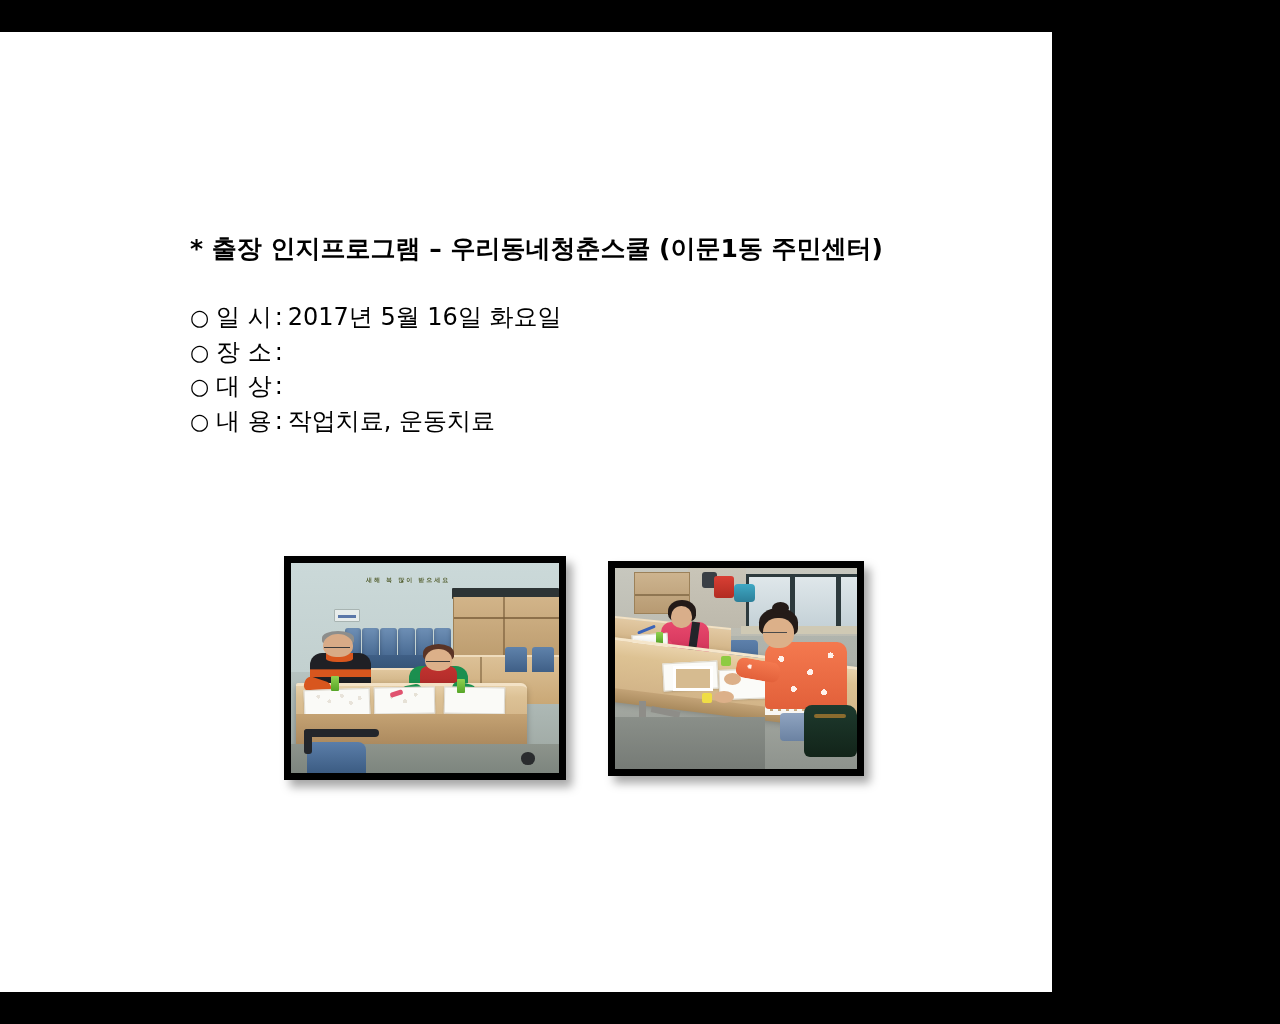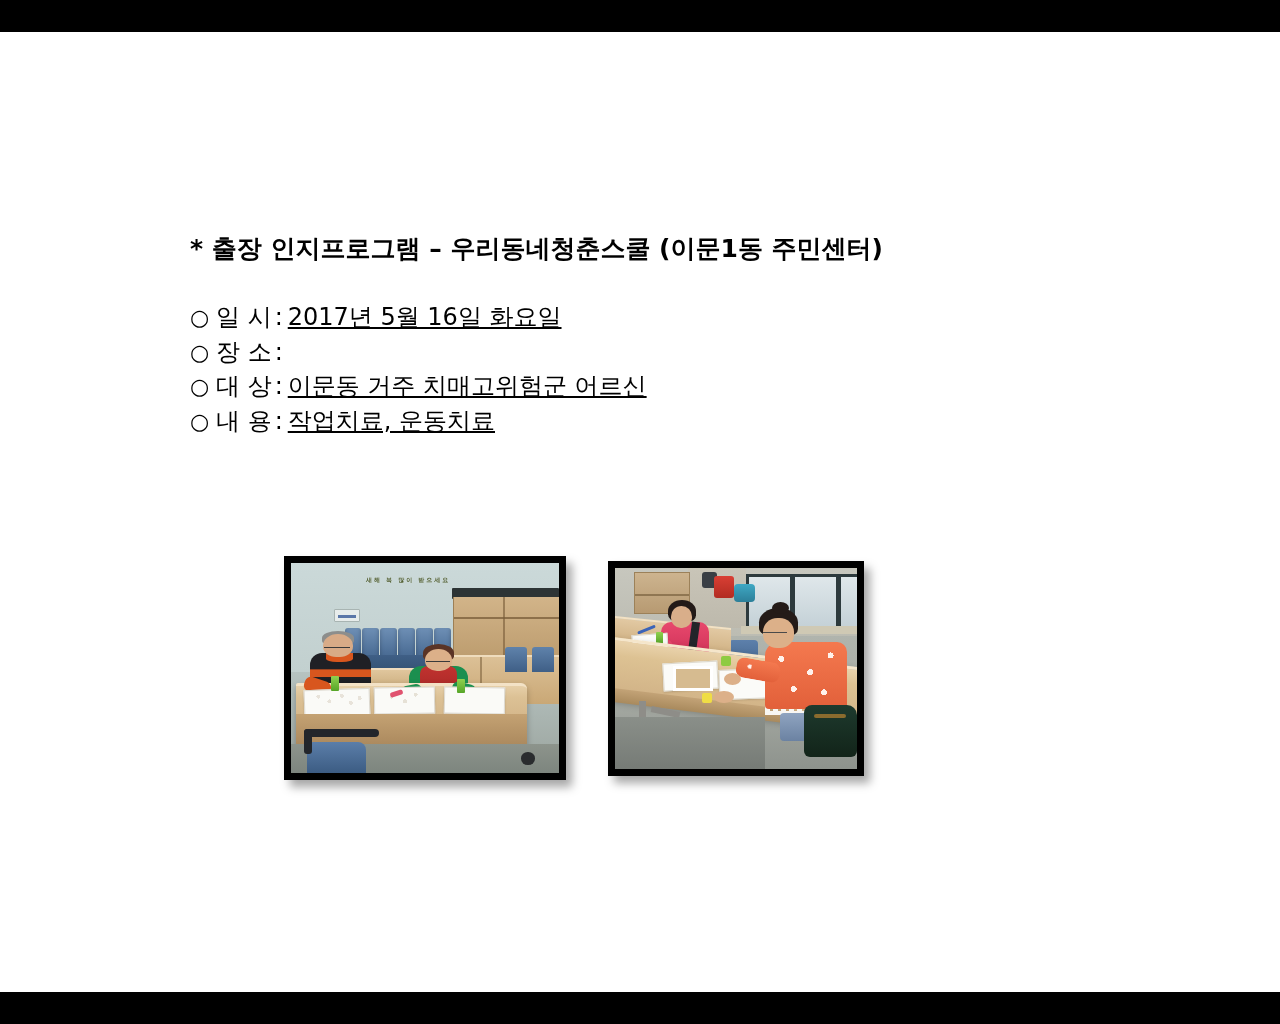--- a/index.html
+++ b/index.html
@@ -30,21 +30,21 @@
     background: #000000;
     z-index: 5;
   }
   .letterbox.top { top: 0; }
   .letterbox.bottom { bottom: 0; }
 
   .slide-canvas {
     position: absolute;
     left: 0;
     top: 32px;
-    width: 1280px;
+    width: 1052px;
     height: 960px;
     background: #ffffff;
   }
 
   
   .text-block {
     position: absolute;
     left: 190px;
     top: 202px;
     width: 880px;
@@ -89,21 +89,20 @@
     flex: 0 0 auto;
   }
 
   .bullet-sep {
     display: inline-block;
     padding: 0 5px 0 3px;
   }
 
   .bullet-value {
     display: inline-block;
-    text-decoration: underline;
   }
 
   
   .photo-frame {
     position: absolute;
     background: #000000;
     padding: 7px;
     box-shadow: 6px 7px 9px rgba(0,0,0,0.35);
     box-sizing: border-box;
   }
@@ -571,21 +570,20 @@
         <li class="bullet-line">
           <span class="bullet-marker">○</span>
           <span class="bullet-label">장 소</span>
           <span class="bullet-sep">:</span>
         </li>
 
         <li class="bullet-line">
           <span class="bullet-marker">○</span>
           <span class="bullet-label">대 상</span>
           <span class="bullet-sep">:</span>
-          <span class="bullet-value">이문동  거주  치매고위험군  어르신</span>
         </li>
 
         <li class="bullet-line">
           <span class="bullet-marker">○</span>
           <span class="bullet-label">내 용</span>
           <span class="bullet-sep">:</span>
           <span class="bullet-value">작업치료, 운동치료</span>
         </li>
 
       </ul>

